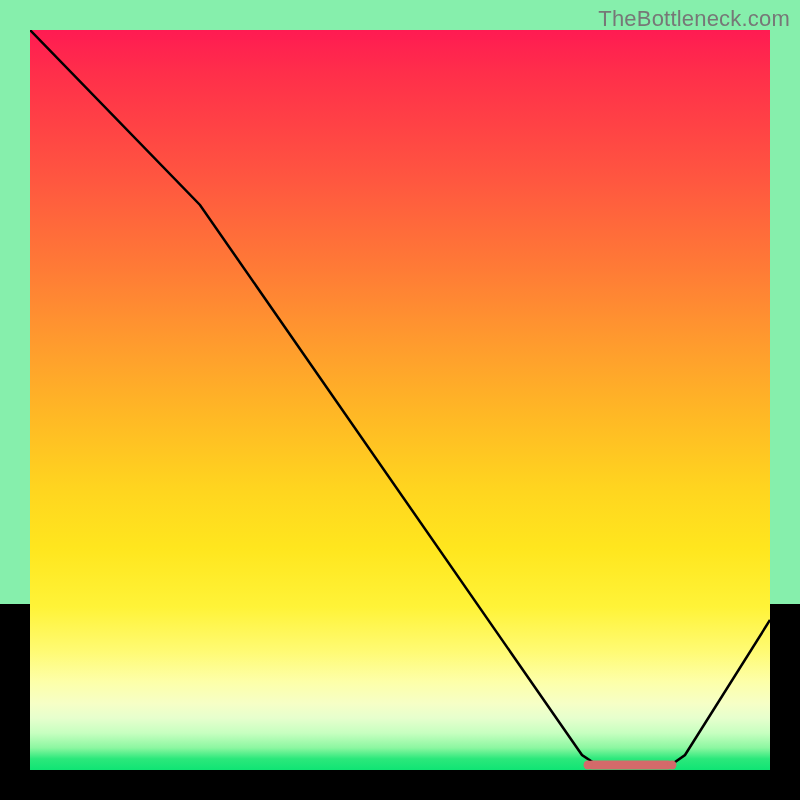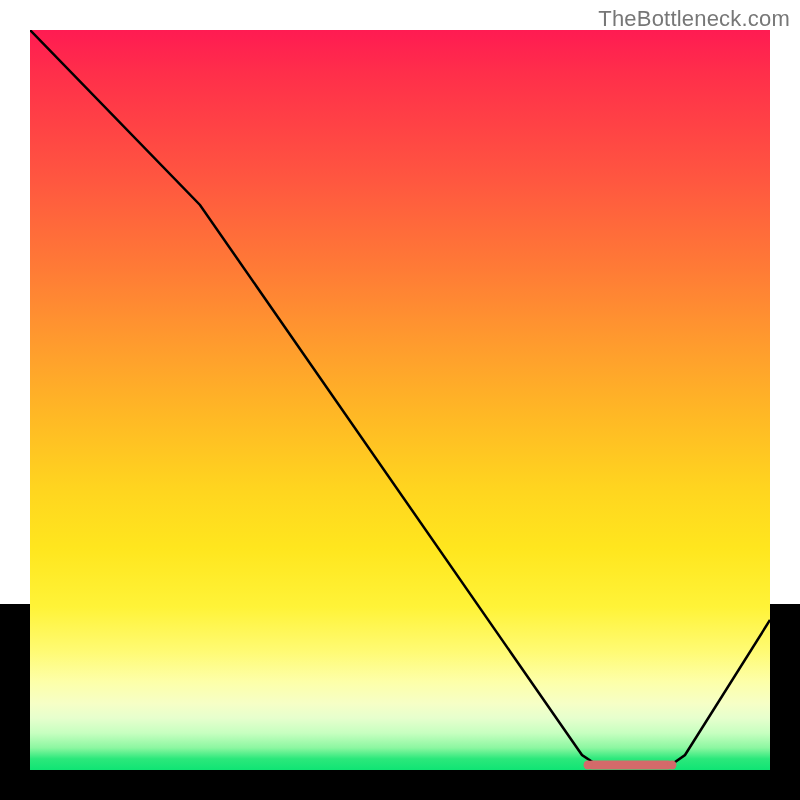--- a/index.html
+++ b/index.html
@@ -10,21 +10,21 @@
     background: #000;
     position: relative;
     font-family: Arial, Helvetica, sans-serif;
   }
   .outer {
     position: absolute;
     top: 0;
     left: 0;
     width: 800px;
     height: 604px;
-    background: #ffffff;
+    background: #86efac;
   }
   .watermark {
     position: absolute;
     top: 6px;
     right: 10px;
     color: #777;
     font-size: 22px;
     font-weight: 500;
     z-index: 10;
     letter-spacing: 0.2px;

